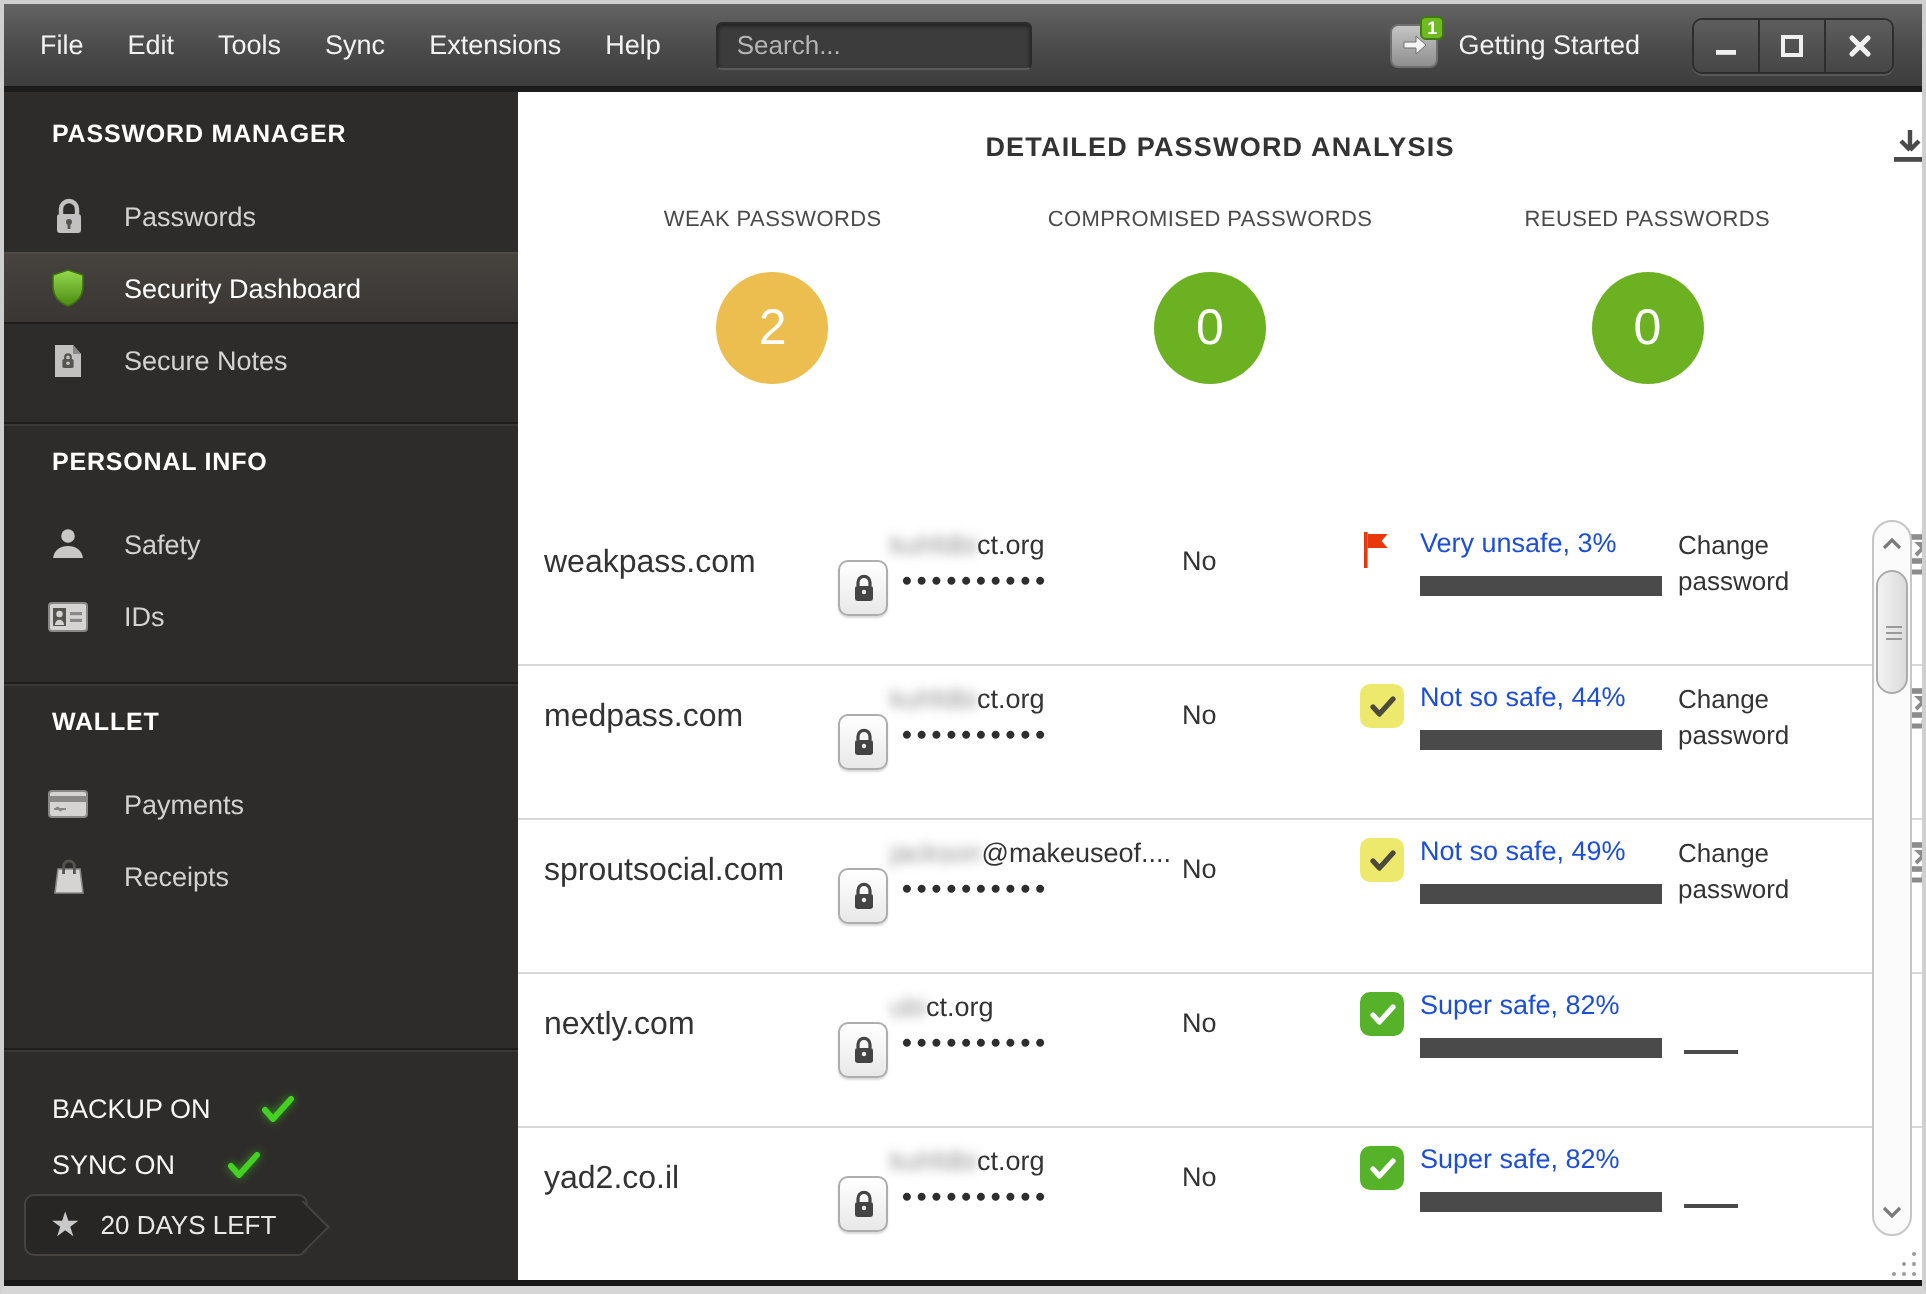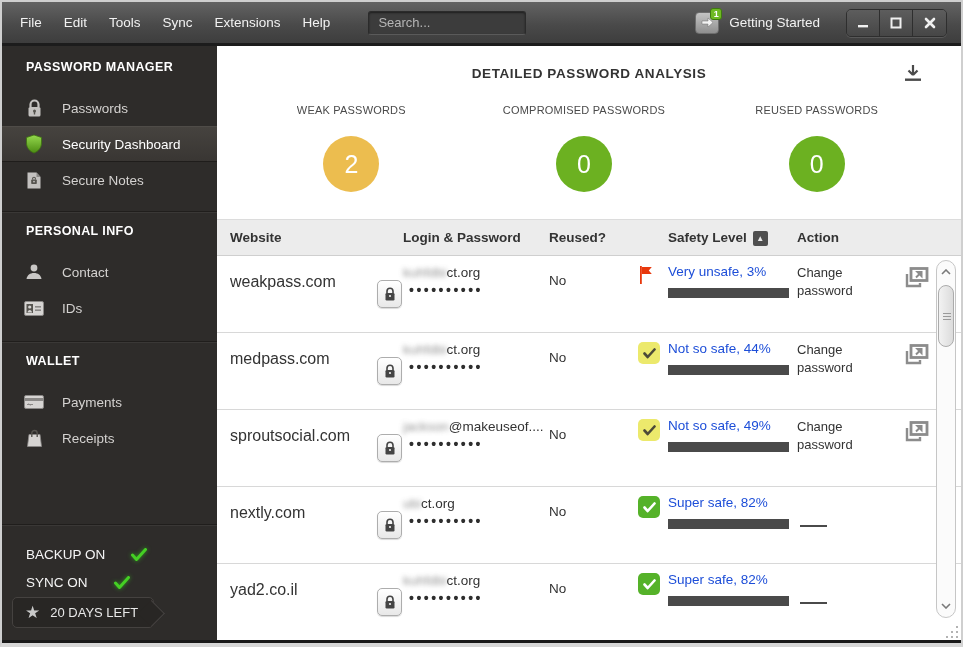--- a/index.html
+++ b/index.html
@@ -3,37 +3,37 @@
 <meta charset="utf-8">
 <style>
   * { margin:0; padding:0; box-sizing:border-box; }
   html,body { width:963px; height:647px; font-family:"Liberation Sans", sans-serif; background:#e9e9e9; }
   .window { position:relative; width:963px; height:647px; border:2px solid #cfcfcf; border-bottom:4px solid #d6d6d6; background:#fff; overflow:hidden; }
 
   
   .titlebar { position:relative; height:44px; background:linear-gradient(#636363,#4a4a4a 55%,#3d3d3d); border-bottom:3px solid #1c1c1c; display:flex; align-items:center; padding:0 14px 0 18px; }
   .menubar { display:flex; gap:22px; align-items:center; }
   .menu-item { color:#f2f2f2; font-size:13.5px; cursor:default; }
-  .searchbox { margin-left:38px; }
+  .searchbox { margin-left:28px; }
   .searchbox input { width:158px; height:24px; background:#3c3c3c; border:1px solid #2b2b2b; border-bottom-color:#5a5a5a; border-radius:3px; color:#cfcfcf; font-size:13px; padding:0 9px; outline:none; box-shadow:inset 0 1px 2px rgba(0,0,0,.5); font-family:"Liberation Sans",sans-serif; }
   .searchbox input::placeholder { color:#b5b5b5; }
   .tb-spacer { flex:1; }
   .getting-started { display:flex; align-items:center; gap:10px; margin-right:26px; }
   .gs-icon { position:relative; width:24px; height:22px; background:linear-gradient(#c4c4c4,#8f8f8f); border-radius:4px; border:1px solid #6e6e6e; display:flex; align-items:center; justify-content:center; }
   .gs-badge { position:absolute; top:-5px; right:-4px; min-width:12px; height:12px; background:#6fba23; border:1px solid #3f7a10; border-radius:3px; color:#fff; font-size:9px; line-height:10px; text-align:center; font-weight:bold; padding:0 1px; }
   .gs-label { color:#f2f2f2; font-size:13.5px; }
   .win-controls { display:flex; border:1px solid #2e2e2e; border-radius:5px; overflow:hidden; box-shadow:0 1px 0 rgba(255,255,255,.12); }
   .win-btn { width:33px; height:26px; background:linear-gradient(#5d5d5d,#464646); border-right:1px solid #2e2e2e; display:flex; align-items:center; justify-content:center; cursor:pointer; }
   .win-btn:last-child { border-right:none; }
 
   
   .app-body { position:relative; display:flex; height:594px; }
 
   
-  .sidebar { position:relative; width:215px; background:#2e2c2a; flex:none; }
+  .sidebar { position:relative; width:257px; background:#2e2c2a; flex:none; }
   .sb-sep { position:absolute; left:0; width:100%; height:2px; border-top:1px solid #201e1c; border-bottom:1px solid #3a3836; }
   .sb-header { position:absolute; left:24px; color:#fff; font-size:12.5px; font-weight:bold; letter-spacing:.4px; }
   .sb-item { position:absolute; left:0; width:100%; height:36px; display:flex; align-items:center; padding-left:22px; gap:18px; color:#d4d2d0; font-size:13.5px; cursor:pointer; }
   .sb-item.selected { background:linear-gradient(#46433f,#393633); border-top:1px solid #4f4c48; border-bottom:1px solid #1f1d1b; color:#fff; }
   .sb-icon { width:20px; height:20px; flex:none; display:flex; align-items:center; justify-content:center; }
   .sb-status { position:absolute; left:24px; height:24px; display:flex; align-items:center; gap:26px; color:#f5f5f5; font-size:13.5px; }
   .trial-badge { position:absolute; left:10px; width:142px; height:31px; background:#282624; border:1px solid #454240; border-radius:5px; display:flex; align-items:center; gap:10px; padding-left:12px; color:#e8e8e8; font-size:13px; cursor:pointer; }
   .trial-badge::after { content:""; position:absolute; right:-8px; top:6px; width:18px; height:18px; background:#282624; border-top:1px solid #454240; border-right:1px solid #454240; transform:rotate(45deg); }
   .trial-star { color:#c9c9c9; font-size:17px; line-height:1; z-index:1; }
 
@@ -175,21 +175,21 @@
       <div class="sb-sep" style="top:165px"></div>
       <div class="sb-header" style="top:178px">PERSONAL INFO</div>
 
       <div class="sb-item" style="top:208px">
         <span class="sb-icon">
           <svg width="18" height="18" viewBox="0 0 18 18">
               <circle cx="9" cy="5" r="3.4" fill="#c9c7c5"></circle>
               <path d="M1.5 16c.6-4 3.6-6 7.5-6s6.9 2 7.5 6z" fill="#c9c7c5"></path>
             </svg>
         </span>
-        <span>Contact</span>
+        <span>Safety</span>
       </div>
 
       <div class="sb-item" style="top:244px">
         <span class="sb-icon">
           <svg width="20" height="15" viewBox="0 0 20 15">
               <rect x="0.5" y="0.5" width="19" height="14" rx="1.5" fill="#d6d4d2" stroke="#8a8886"></rect>
               <rect x="2.5" y="3" width="6.5" height="9" fill="#56544f"></rect>
               <circle cx="5.75" cy="6" r="1.6" fill="#d6d4d2"></circle>
               <path d="M3.4 11.5c.3-1.8 1.3-2.6 2.35-2.6s2.05.8 2.35 2.6z" fill="#d6d4d2"></path>
               <rect x="11" y="5" width="6" height="1.6" fill="#8a8886"></rect>
@@ -261,29 +261,20 @@
         <div class="stat-cell">
           <div class="stat-label">COMPROMISED PASSWORDS</div>
           <div class="stat-circle" style="background: rgb(108, 177, 33);">0</div>
         </div>
         <div class="stat-cell">
           <div class="stat-label">REUSED PASSWORDS</div>
           <div class="stat-circle" style="background: rgb(108, 177, 33);">0</div>
         </div>
       </div>
 
-      <div class="table-header">
-        <span class="th" style="left:13px">Website</span>
-        <span class="th" style="left:186px">Login &amp; Password</span>
-        <span class="th" style="left:332px">Reused?</span>
-        <span class="th" style="left:451px">
-          <span>Safety Level</span><span class="sort-badge">▲</span>
-        </span>
-        <span class="th" style="left:580px">Action</span>
-      </div>
 
       <div class="rows">
 
         <div class="row">
           <span class="cell-website">weakpass.com</span>
           <span class="login-line1"><span class="blurred">kuhfdbi</span><span>ct.org</span></span>
           <span class="lock-btn">
             <svg width="12" height="15" viewBox="0 0 12 15">
                 <path d="M3 6V4.2a3 3 0 016 0V6" fill="none" stroke="#444" stroke-width="1.6"></path>
                 <rect x="1.5" y="6" width="9" height="7.5" rx="1.2" fill="#444"></rect>

